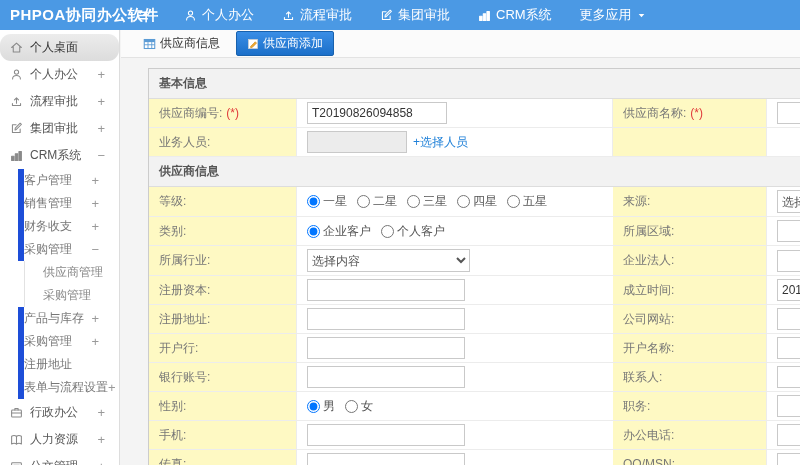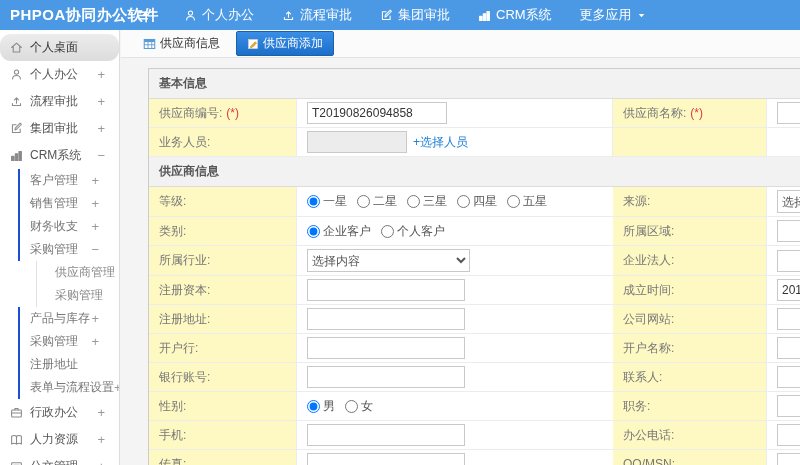--- a/index.html
+++ b/index.html
@@ -17,22 +17,22 @@
   .icon svg { display:block; }
 
   
   .sidebar { position:absolute; top:30px; left:0; width:120px; bottom:0; background:#fff; border-right:1px solid #ddd; padding-top:4px; overflow:hidden; }
   .side-item { display:flex; align-items:center; cursor:pointer; color:#555; }
   .side-item .icon { color:#8a8a8a; margin-right:7px; }
   .side-label { flex:0 0 auto; }
   .expander { margin-left:auto; color:#999; font-size:13px; }
   .lvl0 { padding:5px 14px 5px 10px; }
   .lvl0.active { background:linear-gradient(#ececec,#dcdcdc); color:#333;border-radius:11px; }
-  .lvl1 { margin-left:18px; border-left:2px solid #1d4ed8; padding:3px 20px 3px 10px; color:#777; }
-  .lvl2 { margin-left:36px; border-left:1px solid #e2e2e2; padding:3px 10px 3px 18px; color:#888; }
+  .lvl1 { margin-left:18px; border-left:6px solid #1d4ed8; padding:3px 20px 3px 0; color:#777; }
+  .lvl2 { margin-left:24px; border-left:1px solid #e2e2e2; padding:3px 10px 3px 18px; color:#888; }
 
   
   .main { position:absolute; top:30px; left:121px; right:0; bottom:0; background:#f4f4f4; overflow:hidden; }
   .tabbar { height:28px; background:#fbfbfb; border-bottom:1px solid #e3e3e3; display:flex; align-items:center; padding-left:14px; gap:8px; }
   .tab { display:flex; align-items:center; gap:4px; cursor:pointer; color:#333; padding:3px 8px; }
   .tab.active { background:linear-gradient(#3a8ee6,#1b6fc9); border:1px solid #1861ad; border-radius:2px; color:#fff; padding:3px 10px; }
 
   
   .panel { margin:10px 0 0 27px; width:978px; background:#fff; border:1px solid #ccc; }
   .form-table { display:grid; grid-template-columns:148px 316px 154px 360px; }

